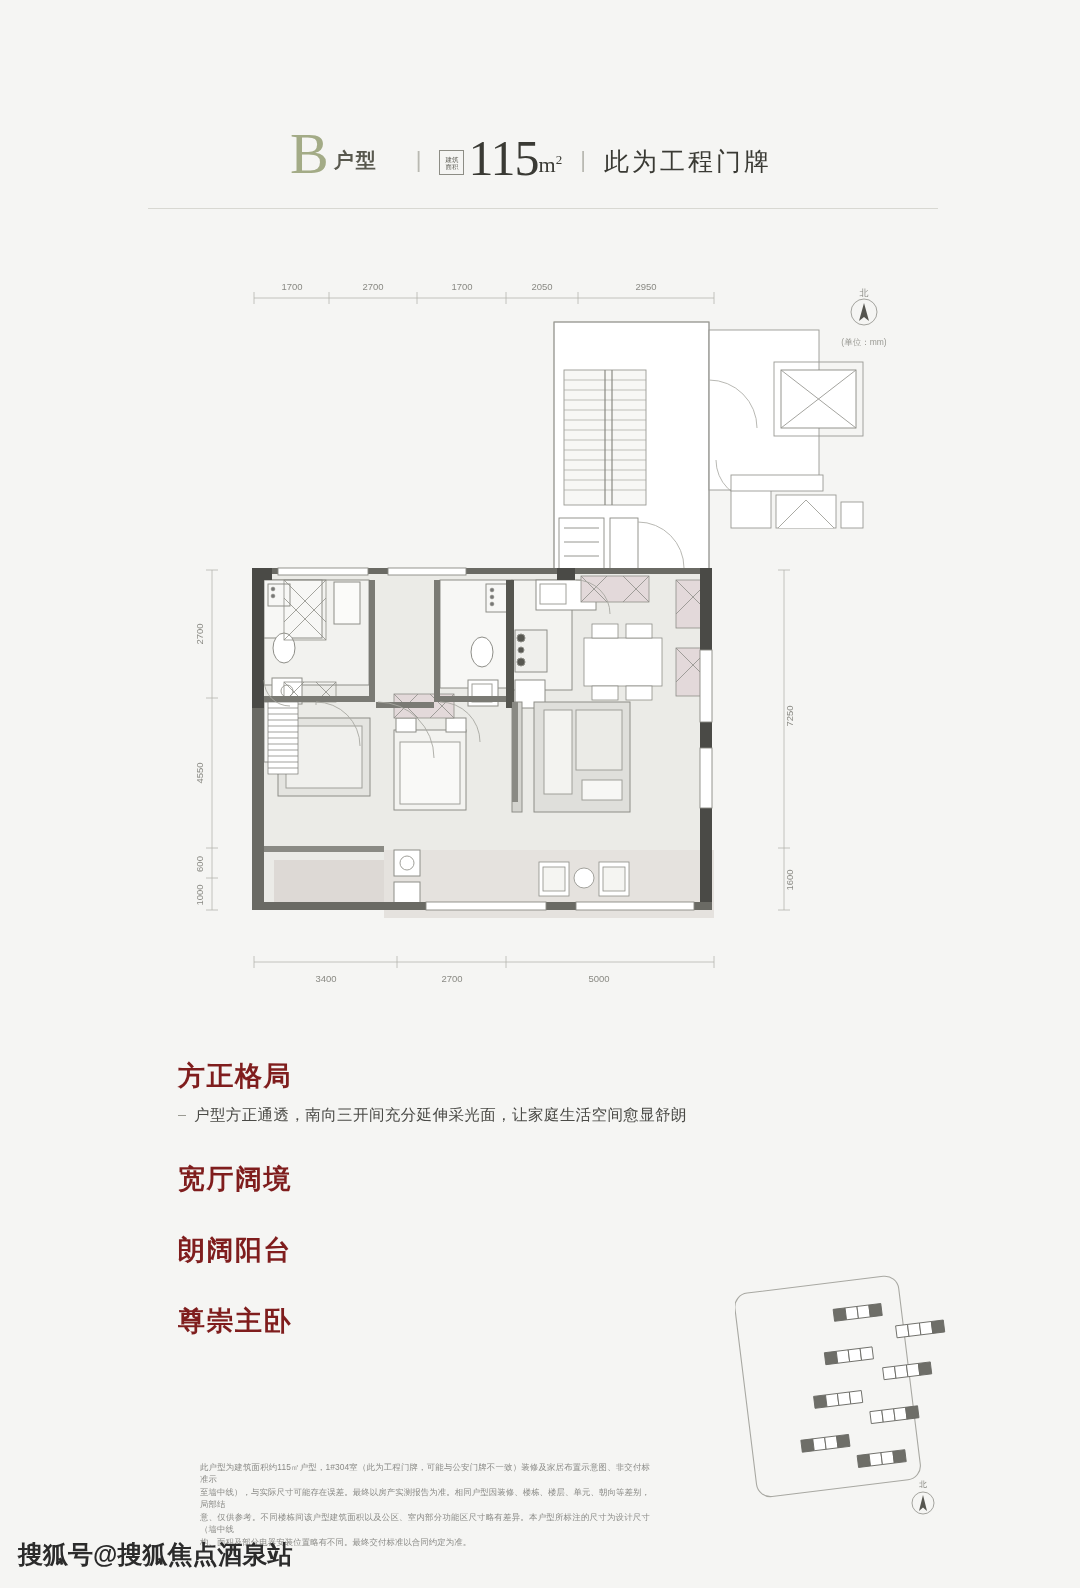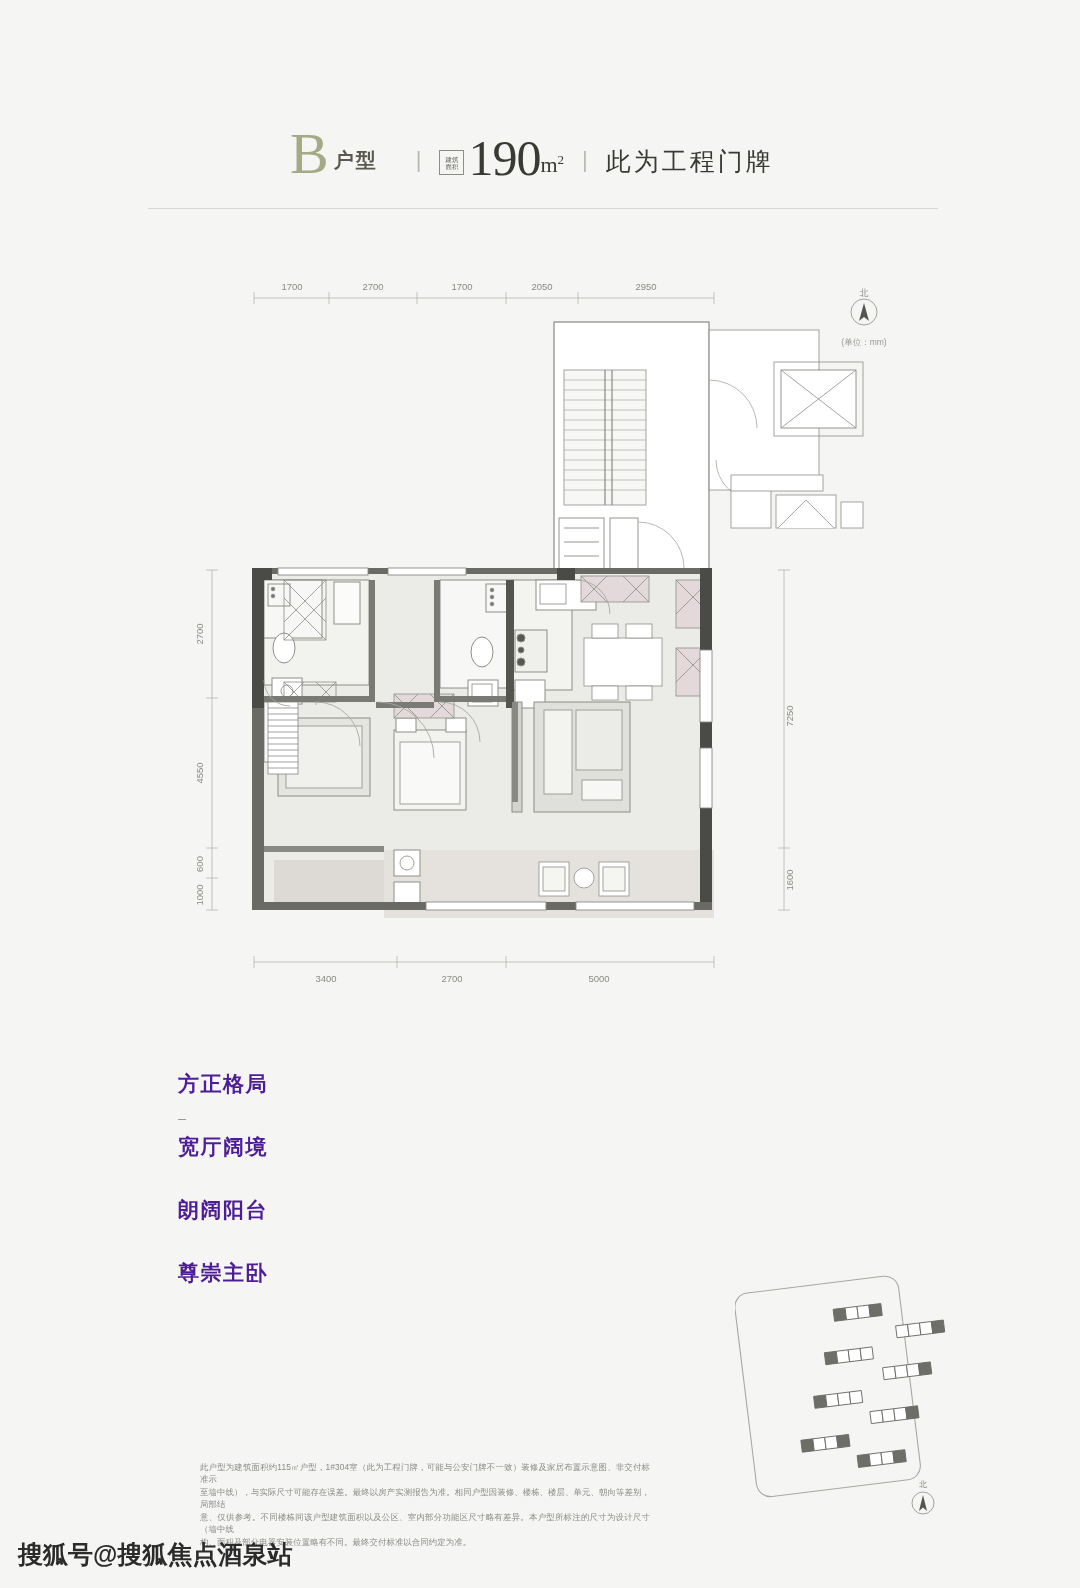--- a/index.html
+++ b/index.html
@@ -62,23 +62,22 @@
   .plan {
     position:absolute; left:16px; top:250px; width:872px; height:770px;
   }
   .plan svg { display:block; }
 
   
   .features { position:absolute; left:178px; top:1058px; width:720px; }
   .feat { margin-bottom:35px; }
   .feat:last-child { margin-bottom:0; }
   .feat-title {
-    font-size:21px; color:#4c1d95; font-weight:700; letter-spacing:1.5px;
+    font-size:27px; color:#7f1d1d; font-weight:700; letter-spacing:1.5px;
     margin-bottom:11px;
-    margin-top:12px;
   }
   .feat-desc {
     font-size:15.5px; color:#4a4a46; letter-spacing:0.4px; padding-left:16px;
     position:relative;
   }
   .feat-dash {
     position:absolute; left:0; top:10px; width:8px; height:1px; background:#9a9a92;
   }
 
   
@@ -105,21 +104,21 @@
 
 <div class="header">
   <div class="header-inner">
     <span class="letter-b">B</span>
     <span class="huxing">户型</span>
     <span class="sep">|</span>
     <span class="area-badge">
       <span>建筑</span>
       <span>面积</span>
     </span>
-    <span class="area-num">190</span>
+    <span class="area-num">115</span>
     <span class="area-unit"><span>m</span><sup>2</sup></span>
     <span class="sep">|</span>
     <span class="rooms">此为工程门牌</span>
   </div>
   <div class="header-rule"></div>
 </div>
 
 <div class="plan">
 <svg width="1080" height="770" viewBox="0 0 1080 770" xmlns="http://www.w3.org/2000/svg">
   <defs>
@@ -415,21 +414,21 @@
     <circle cx="848" cy="62" r="13" fill="none" stroke="#9a9a94" stroke-width="0.9"></circle>
     <path d="M848 53 L853 71 L848 67 L843 71 Z" fill="#55554f"></path>
     <text x="848" y="95" font-size="8.5" fill="#9a9a94" text-anchor="middle" font-family="Liberation Sans, sans-serif">(单位：mm)</text>
   </g>
 </svg>
 </div>
 
 <div class="features">
   <div class="feat">
     <div class="feat-title">方正格局</div>
-    <div class="feat-desc"><span class="feat-dash"></span></div>
+    <div class="feat-desc"><span class="feat-dash"></span><span>户型方正通透，南向三开间充分延伸采光面，让家庭生活空间愈显舒朗</span></div>
   </div>
   <div class="feat">
     <div class="feat-title">宽厅阔境</div>
   </div>
   <div class="feat">
     <div class="feat-title">朗阔阳台</div>
   </div>
   <div class="feat">
     <div class="feat-title">尊崇主卧</div>
   </div>

